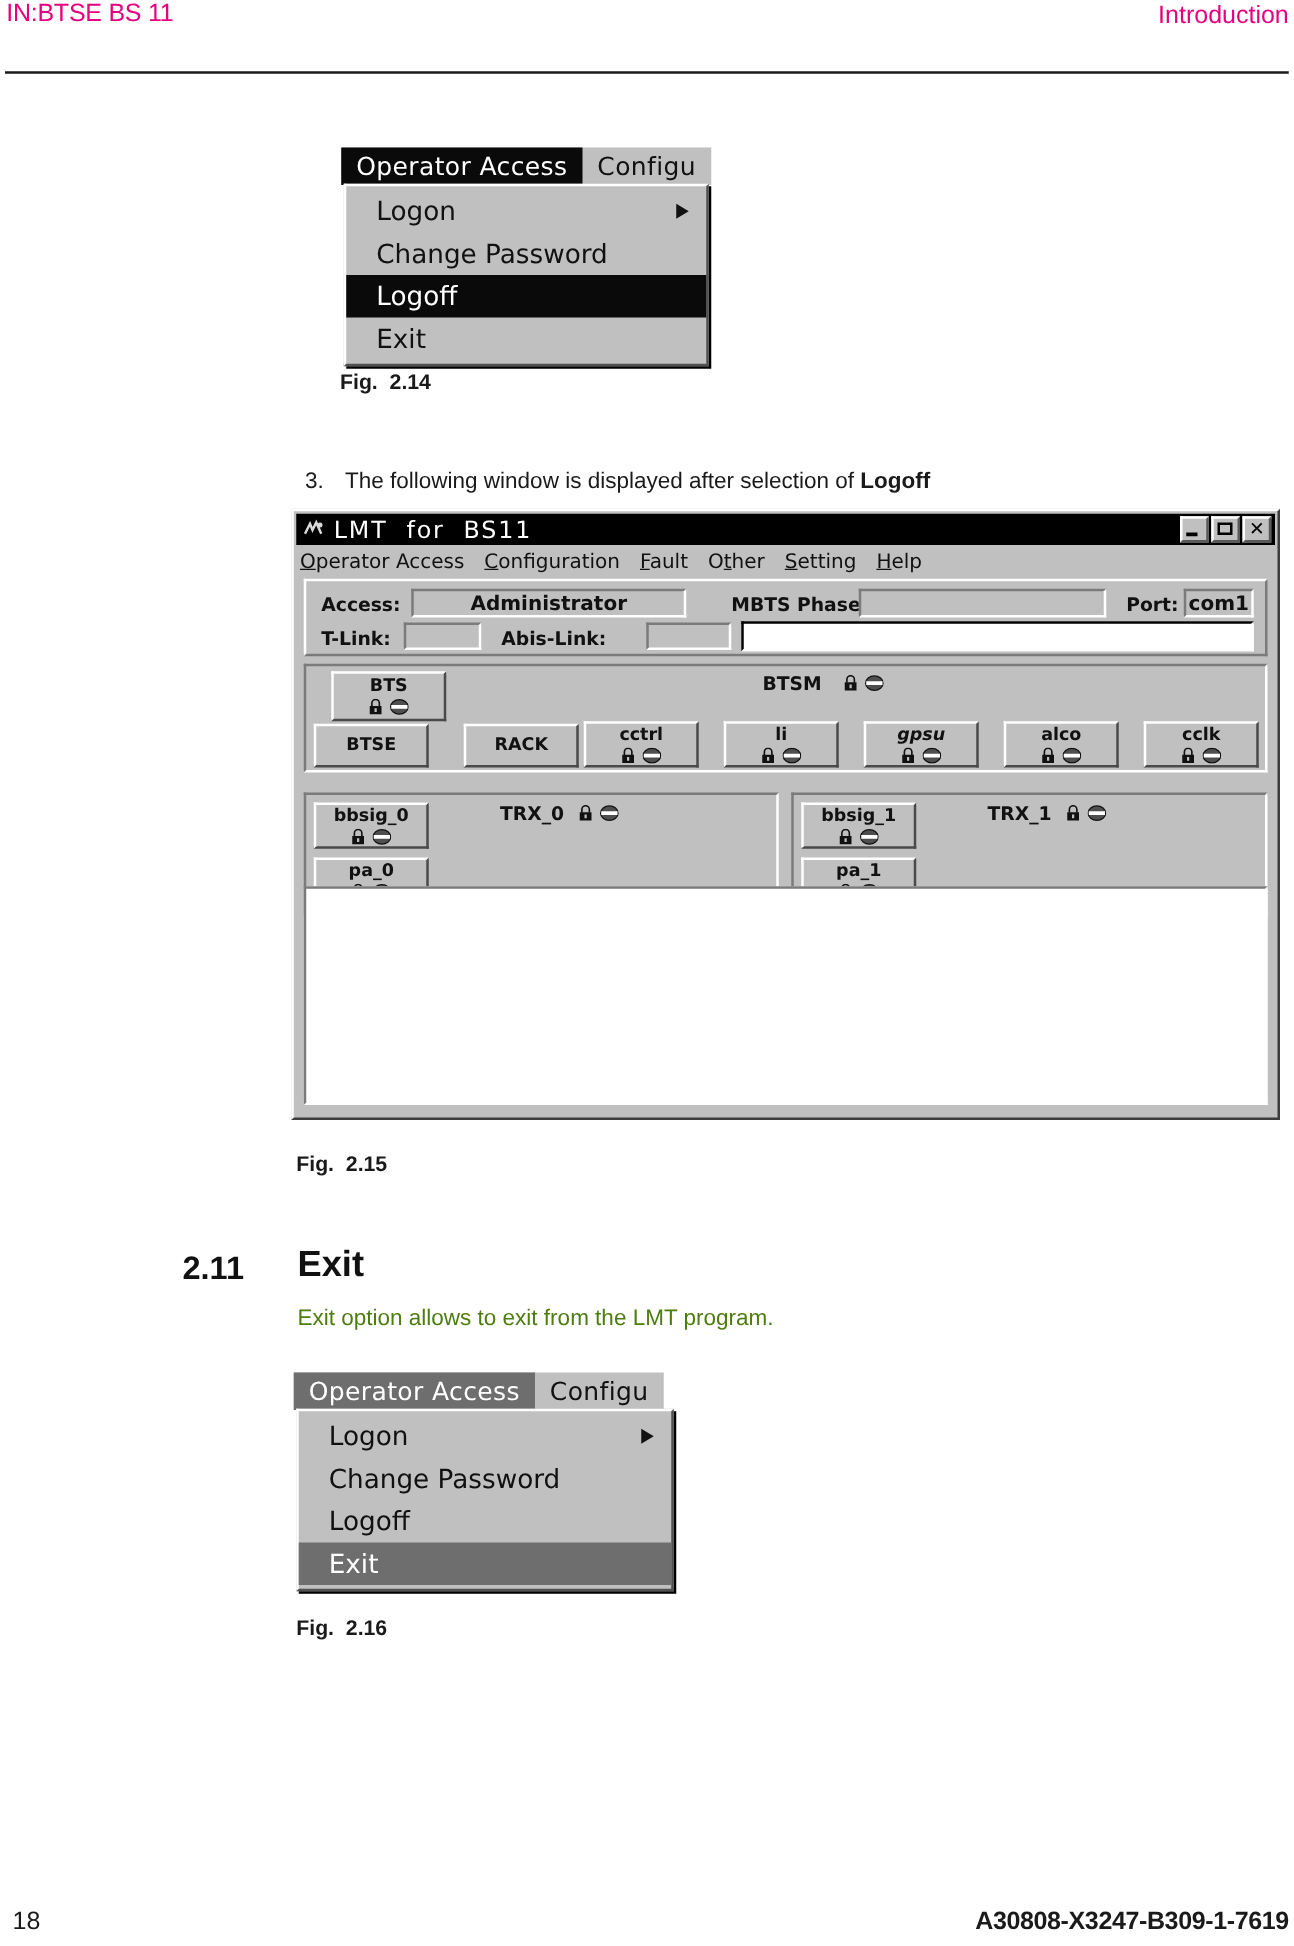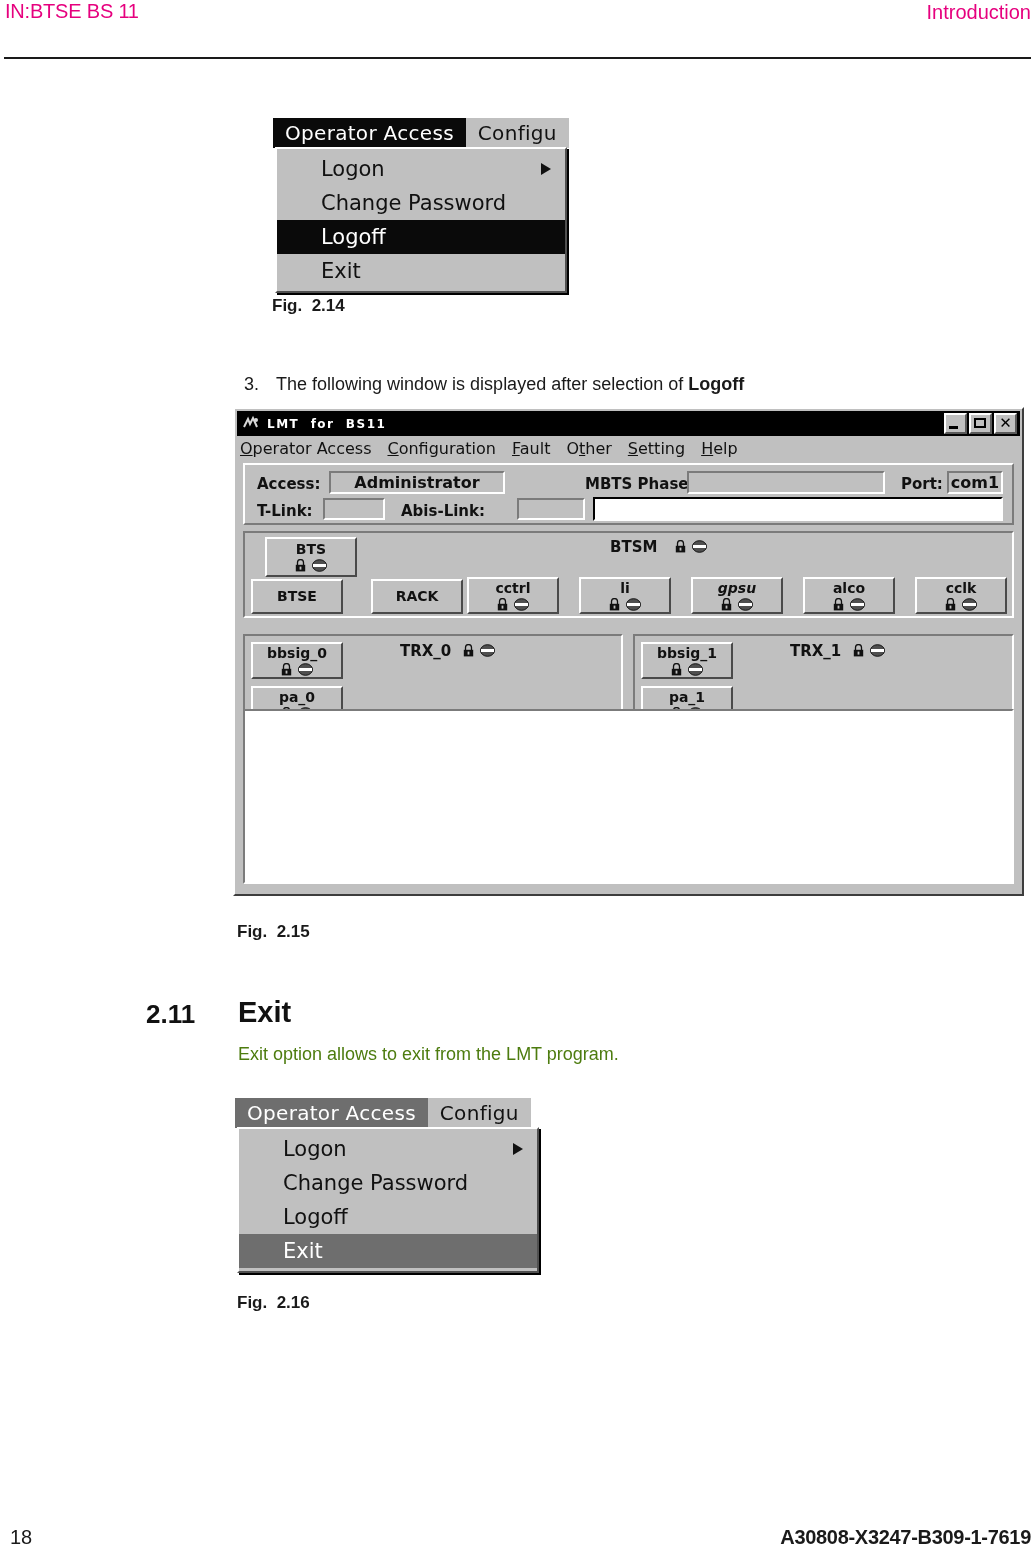--- a/index.html
+++ b/index.html
@@ -90,21 +90,21 @@
     border-top: 2px solid #ffffff;
     border-left: 2px solid #ffffff;
     border-right: 2px solid #505050;
     border-bottom: 2px solid #505050;
     box-shadow: 2px 2px 0 #000000;
     padding: 3px 0 3px 0;
   }
   .menu-shot .dd-item {
     position: relative;
     height: 34px; line-height: 34px;
-    padding-left: 44px; padding-right: 18px;
+    padding-left: 24px; padding-right: 18px;
     font-size: 21px; font-family: "DejaVu Sans", sans-serif;
     color: #111111; white-space: nowrap;
   }
   .menu-shot .dd-item.sel { color: #ffffff; }
   .menu-shot .dd-arrow {
     position: absolute; right: 14px; top: 50%;
     width: 0; height: 0; margin-top: -6px;
     border-left: 10px solid #111111;
     border-top: 6px solid transparent;
     border-bottom: 6px solid transparent;
@@ -132,21 +132,21 @@
   .lmt-titlebar {
     position: absolute; left: 2px; top: 2px; right: 2px; height: 25px;
     background: #000000; display: flex; align-items: center;
   }
   .lmt-appicon {
     width: 20px; height: 18px; margin: 0 6px 0 4px;
     position: relative; flex: none;
   }
   .lmt-appicon svg { display: block; }
   .lmt-title {
-    color: #ffffff; font-size: 12px; font-weight: bold;
+    color: #ffffff; font-size: 19px; font-weight: normal;
     letter-spacing: 1.5px; white-space: pre; flex: 1;
   }
   .lmt-btns { display: flex; gap: 2px; margin-right: 3px; }
   .lmt-btn {
     width: 23px; height: 21px; background: #c0c0c0;
     border-top: 2px solid #ffffff; border-left: 2px solid #ffffff;
     border-right: 2px solid #5a5a5a; border-bottom: 2px solid #5a5a5a;
     position: relative; box-sizing: border-box;
   }
   .lmt-btn .gl-min {
@@ -296,21 +296,21 @@
     <div class="mi"><u>O</u>perator Access</div>
     <div class="mi"><u>C</u>onfiguration</div>
     <div class="mi"><u>F</u>ault</div>
     <div class="mi">O<u>t</u>her</div>
     <div class="mi"><u>S</u>etting</div>
     <div class="mi"><u>H</u>elp</div>
   </div>
 
   <div class="lmt-panel lmt-infopanel">
     <div class="fld-label" style="left:12px; top:10px;">Access:</div>
-    <div class="fld-box" style="left:84px; top:6px; width:176px; height:23px;">Administrator</div>
+    <div class="fld-box" style="left:84px; top:6px; width:220px; height:23px;">Administrator</div>
 
     <div class="fld-label" style="left:340px; top:10px;">MBTS Phase:</div>
     <div class="fld-box" style="left:442px; top:6px; width:198px; height:23px;"></div>
 
     <div class="fld-label" style="left:656px; top:10px;">Port:</div>
     <div class="fld-box" style="left:702px; top:6px; width:56px; height:23px;">com1</div>
 
     <div class="fld-label" style="left:12px; top:37px;">T-Link:</div>
     <div class="fld-box" style="left:78px; top:33px; width:62px; height:22px;"></div>
 

